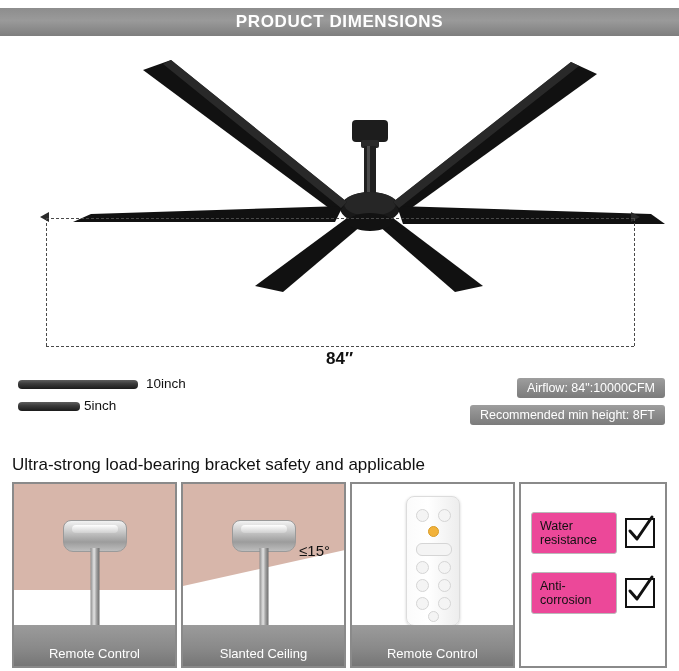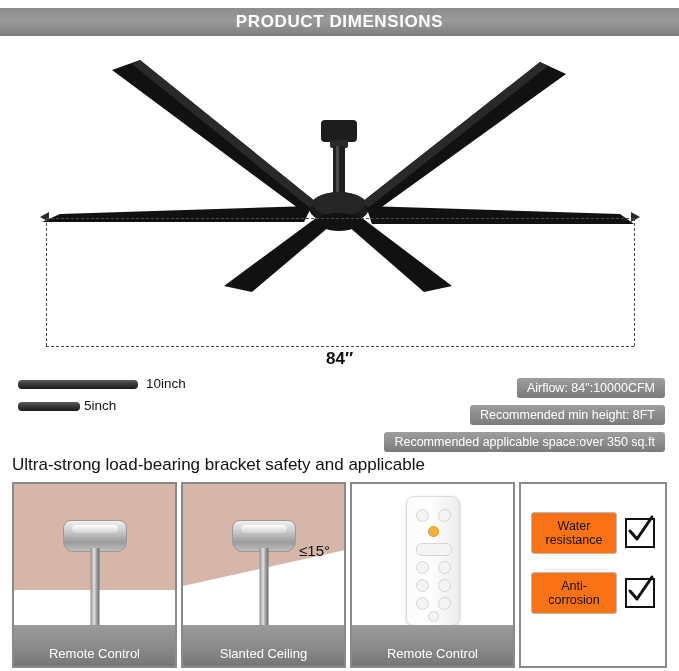--- a/index.html
+++ b/index.html
@@ -46,20 +46,21 @@
     left: 0; top: 28px;
     width: 679px;
     height: 312px;
     background: #ffffff;
   }
   .fan-stage {
     position: absolute;
     left: 0; top: 0;
     width: 598px;
     height: 290px;
+    padding-left: 31px;
   }
 
   
   .dim-line {
     position: absolute;
     left: 46px;
     top: 182px;
     width: 588px;
     border-top: 1px dashed #4a4a4a;
     height: 0;
@@ -288,23 +289,22 @@
     display: flex;
     align-items: center;
     gap: 8px;
   }
   .feature-label {
     flex: 1;
     border: 1px solid #b9b9b9;
     border-radius: 3px;
     font-size: 12.5px;
     padding: 6px 8px;
-    background: #f97316;
+    background: #ec4899;
     color: #111;
-    text-align: center;
   }
   .checkbox {
     width: 26px;
     height: 26px;
     border: 2px solid #111;
     position: relative;
     background: #fff;
     flex: none;
   }
   .checkbox svg { position: absolute; left: -3px; top: -7px; }
@@ -367,21 +367,20 @@
     </div>
     <div class="bar-row">
       <div class="bar b5"></div>
       <div class="bar-label l5">5inch</div>
     </div>
   </div>
 
   <div class="pills">
     <div class="pill">Airflow: 84":10000CFM</div>
     <div class="pill">Recommended min height: 8FT</div>
-    <div class="pill">Recommended applicable space:over 350 sq.ft</div>
   </div>
 
   <div class="headline">Ultra-strong load-bearing bracket  safety and applicable</div>
 
   <div class="panels">
 
     <div class="panel p1">
       <div class="ceiling-bg">
         <div class="ceil"></div>
       </div>

